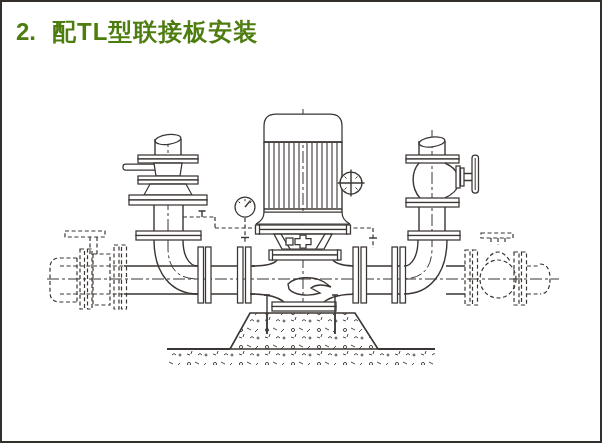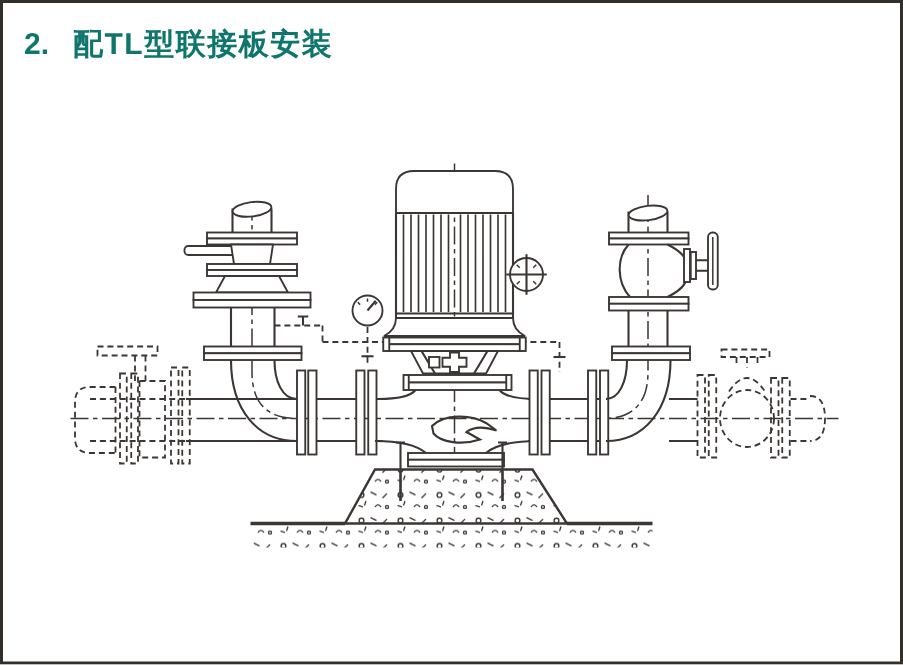--- a/index.html
+++ b/index.html
@@ -3,21 +3,21 @@
 <meta charset="utf-8">
 <style>
   html,body{margin:0;padding:0;background:#e8e8e8;}
   .page{
     position:relative;width:602px;height:443px;background:#fff;
     border:2px solid #33302c;box-sizing:border-box;overflow:hidden;
     font-family:"Liberation Sans","DejaVu Sans",sans-serif;
   }
   .title{
     position:absolute;left:14px;top:14px;
-    font-size:20px;font-weight:600;color:#0f766e;letter-spacing:1px;
+    font-size:24px;font-weight:600;color:#4d7c0f;letter-spacing:1px;
     white-space:nowrap;
   }
   .title .num{margin-right:16px;letter-spacing:0;}
   .diagram{position:absolute;left:0;top:0;width:602px;height:443px;}
   svg{display:block;}
   .ln{fill:none;stroke:var(--ink,#3b3633);stroke-width:1.4;}
   .fw{fill:#fff;stroke:var(--ink,#3b3633);stroke-width:1.25;}
   .hd{fill:none;stroke:var(--ink,#3b3633);stroke-width:1.2;stroke-dasharray:4 2.6;}
   .cl{fill:none;stroke:var(--ink,#3b3633);stroke-width:1;stroke-dasharray:12 3 3 3;}
   .thick{stroke-width:2.2;}

